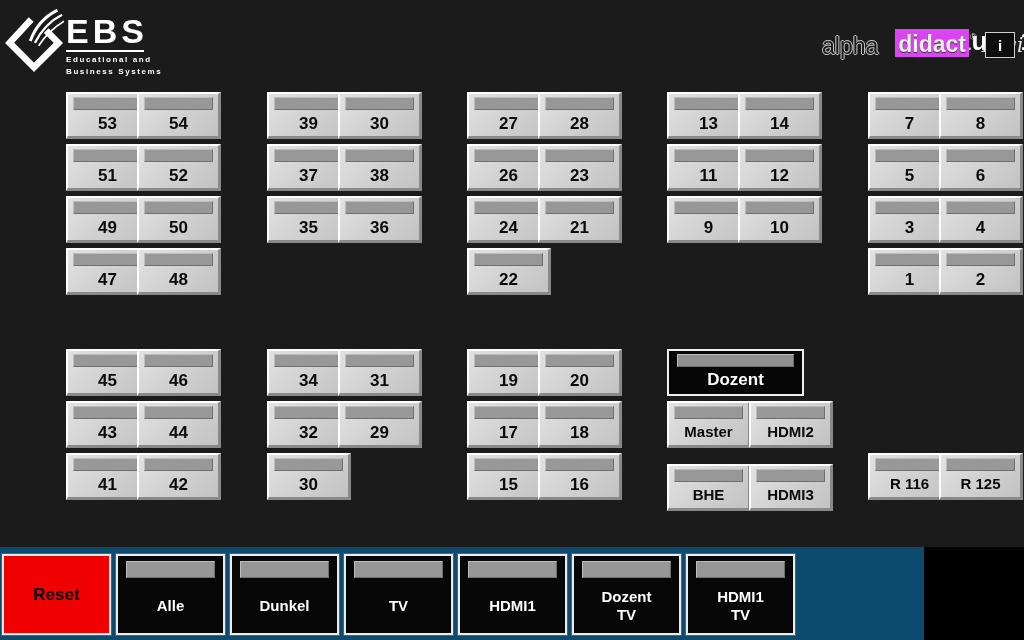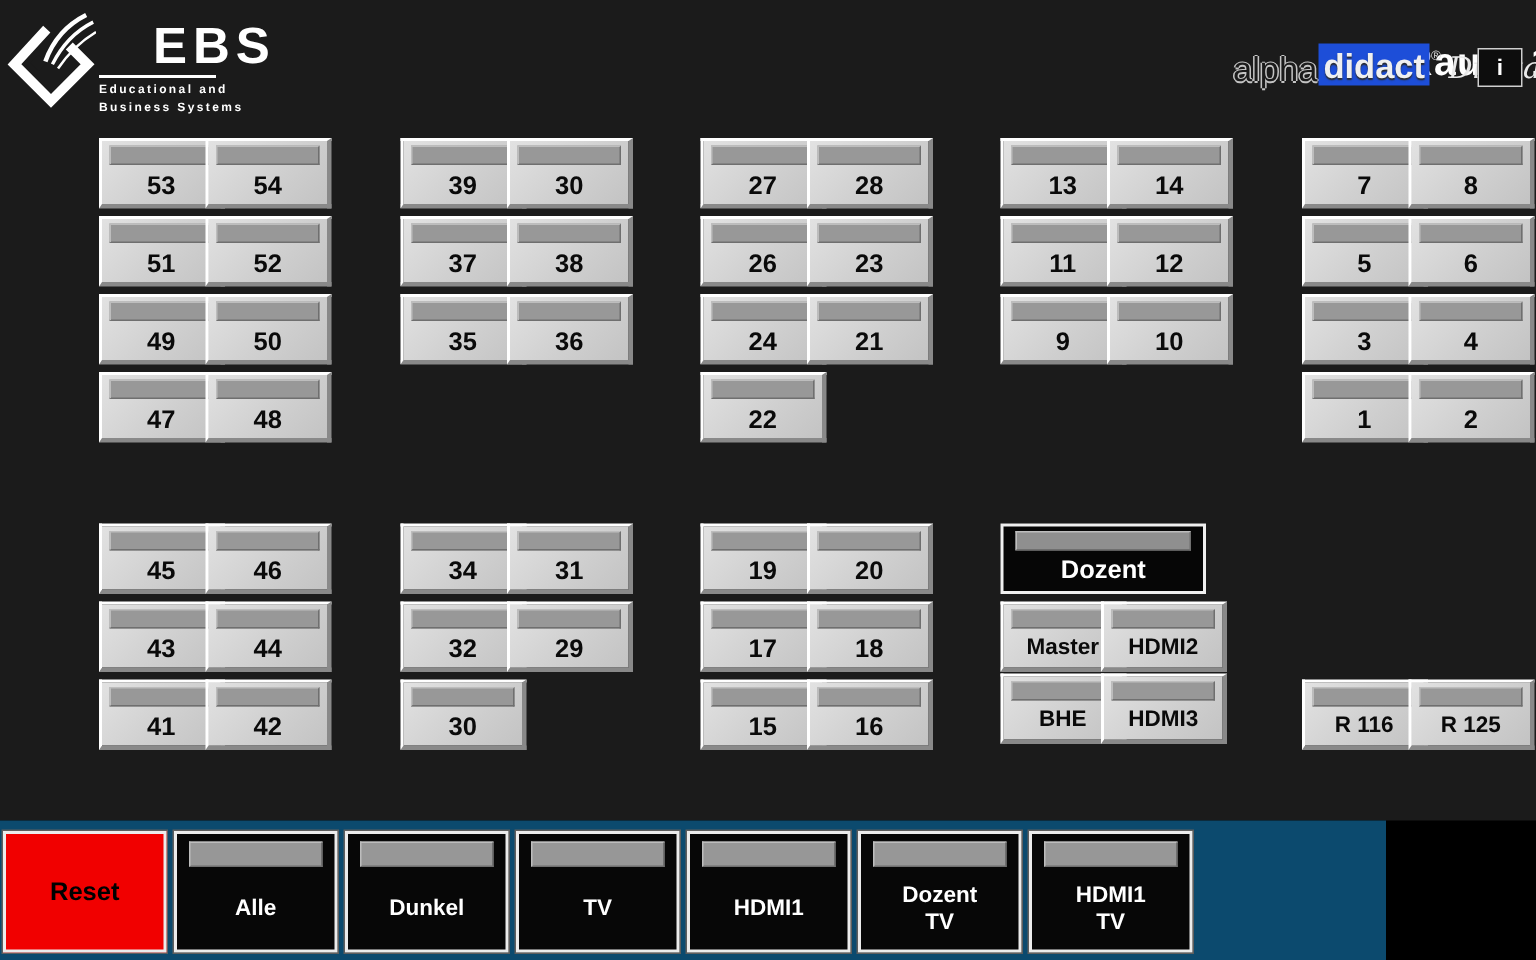--- a/index.html
+++ b/index.html
@@ -10,43 +10,43 @@
     font-family:"Liberation Sans",sans-serif;
     -webkit-font-smoothing:antialiased;
   }
   .main{position:absolute;left:0;top:0;width:1024px;height:547px;background:#1b1b1b;}
   .bottom-bar{position:absolute;left:0;top:547px;width:924px;height:93px;background:#0c4a6e;}
 
   
   .ebs-logo{position:absolute;left:4px;top:4px;width:220px;height:72px;}
   .ebs-mark{position:absolute;left:0;top:2px;}
   .ebs-text{position:absolute;left:62px;top:10px;color:#fff;}
-  .ebs-word{font-size:34px;font-weight:bold;letter-spacing:4px;line-height:1;margin-left:36px;}
+  .ebs-word{font-size:34px;font-weight:bold;letter-spacing:4px;line-height:1;}
   .ebs-rule{width:78px;height:2px;background:#fff;margin-top:2px;}
   .ebs-sub{font-size:8px;font-weight:600;letter-spacing:1.6px;line-height:9px;margin-top:3px;color:#fff;}
 
   .title{position:absolute;left:0;top:26px;width:100%;text-align:right;
     color:#fff;font-size:26px;font-weight:bold;letter-spacing:1px;padding-left:43px;}
 
   .brand{position:absolute;left:822px;top:26px;display:flex;align-items:flex-end;height:32px;}
   .brand-alpha{font-size:23px;font-weight:normal;line-height:1;color:#1b1b1b;
     text-shadow:-1px 0 #c4c4c4,1px 0 #c4c4c4,0 -1px #c4c4c4,0 1px #c4c4c4;}
-  .brand-didact{background:#1d4ed8;font-size:23px;font-weight:bold;line-height:1;
-    color:#f0f0f0;text-shadow:0 1px 1px #2c2c2c;padding:4px 3px 1px 3px;margin-left:1px;
+  .brand-didact{background:#d946ef;font-size:23px;font-weight:bold;line-height:1;
+    color:#f0f0f0;text-shadow:0 1px 1px #2c2c2c;padding:4px 3px 1px 3px;margin-left:17px;
     transform:translateY(-1px);}
   .brand-reg{font-size:9px;color:#d5d5d5;margin:0 3px 16px 1px;}
   .brand-digital{font-family:"DejaVu Serif",serif;font-style:italic;font-size:20px;
     color:#e9e9e9;margin-left:2px;margin-bottom:1px;}
   .info-btn{position:absolute;left:985px;top:32px;width:30px;height:26px;box-sizing:border-box;
     background:#0d0d0d;border:1px solid #cfcfcf;color:#fff;font-size:15px;font-weight:bold;
     display:flex;align-items:center;justify-content:center;cursor:pointer;}
 
   
   .btn-group{position:absolute;display:grid;grid-template-columns:66px 66px;gap:5px;}
-  .btn-group-inline{display:grid;grid-template-columns:66px 66px;gap:1px;}
+  .btn-group-inline{display:grid;grid-template-columns:66px 66px;gap:16px;}
   .g-btn{position:relative;box-sizing:border-box;width:84px;height:47px;
     background:linear-gradient(135deg,#e2e2e2 0%,#d0d0d0 55%,#c3c3c3 100%);
     border-style:solid;border-width:2px 3px 3px 2px;border-color:#ffffff #898989 #898989 #ffffff;
     display:flex;align-items:flex-end;justify-content:center;cursor:pointer;}
   .strip{position:absolute;top:3px;left:5px;right:5px;height:13px;box-sizing:border-box;
     background:#989898;border:1px solid;border-color:#bdbdbd #6f6f6f #6f6f6f #bdbdbd;}
   .g-label{font-size:17px;font-weight:bold;color:#0a0a0a;line-height:1;margin-bottom:4px;}
   .g-label.small{font-size:15px;margin-bottom:6px;letter-spacing:0;}
 
   

